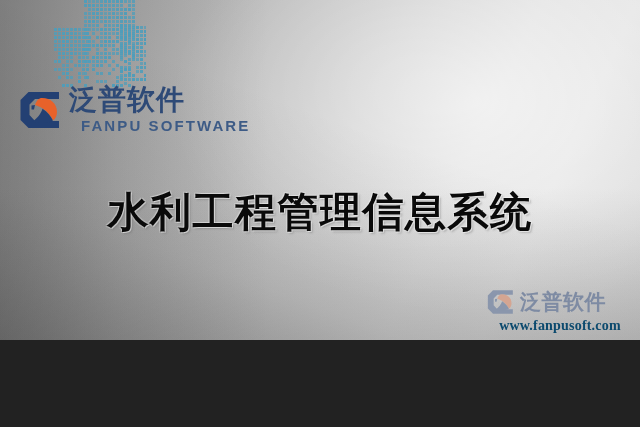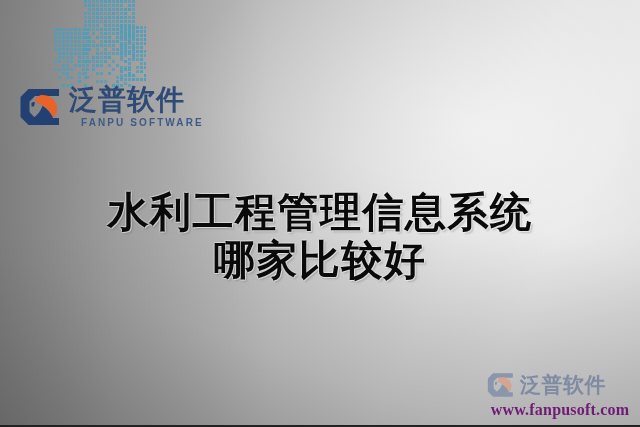--- a/index.html
+++ b/index.html
@@ -3,21 +3,21 @@
 <meta charset="utf-8">
 <style>
   html, body {
     margin: 0;
     padding: 0;
     background: #222;
   }
   #stage {
     position: relative;
     width: 640px;
-    height: 425px;
+    height: 340px;
     overflow: hidden;
     font-family: "Liberation Sans", "DejaVu Sans", sans-serif;
     background: #bdbdbd;
   }
 
   
   .bg-base {
     position: absolute;
     inset: 0;
     background: linear-gradient(115deg,
@@ -84,21 +84,21 @@
   #logo-mark { width: 44px; height: 40px; display: block; }
   .logo-words { display: flex; flex-direction: column; line-height: 1; }
   .logo-cn {
     font-size: 28px;
     font-weight: 700;
     color: #2e4a77;
     letter-spacing: 1px;
     font-family: "DejaVu Sans", "Liberation Sans", sans-serif;
   }
   .logo-en {
-    font-size: 10px;
+    font-size: 15px;
     font-weight: 700;
     color: #3d5b86;
     letter-spacing: 2.1px;
     margin-top: 4px;
     font-family: "Liberation Sans", sans-serif;
     padding-left: 12px;
   }
 
   
   #headline {
@@ -141,23 +141,23 @@
   .wm-cn {
     font-size: 21px;
     font-weight: 700;
     color: #7e8ba3;
     letter-spacing: 0.5px;
     line-height: 1;
     font-family: "DejaVu Sans", "Liberation Sans", sans-serif;
   }
   .wm-url {
     margin-top: 3px;
-    font-size: 16px;
+    font-size: 14px;
     font-weight: 700;
-    color: #701a75;
+    color: #0c4a6e;
     letter-spacing: 0.2px;
     font-family: "Liberation Serif", "DejaVu Serif", serif;
     text-align: center;
     width: 148px;
   }
 </style>
 </head>
 <body>
 
 <div id="stage">
@@ -633,21 +633,20 @@
     </svg>
 
     <div class="logo-words">
       <span class="logo-cn">泛普软件</span>
       <span class="logo-en">FANPU SOFTWARE</span>
     </div>
   </div>
 
   <div id="headline">
     <div class="headline-line">水利工程管理信息系统</div>
-    <div class="headline-line">哪家比较好</div>
   </div>
 
   <div id="watermark">
     <div class="wm-row">
       <svg id="wm-mark" viewBox="0 0 44 40">
         <path d="M10.5 2 L41 2 L41 9 L17 9 L11.5 14.5 L11.5 25 L17 31 L41 31 L41 38 L10.5 38
                  L2.5 30 L2.5 10 Z" fill="#8693ab"></path>
         <path d="M24 8 C33 8 39 14 39 22 C39 26 37.5 28.5 35 30.5
                  C33 26 29 21 24 18 C21.5 16.5 19 15.5 17 15
                  C18.5 10.5 21 8 24 8 Z" fill="#d6a38e"></path>

